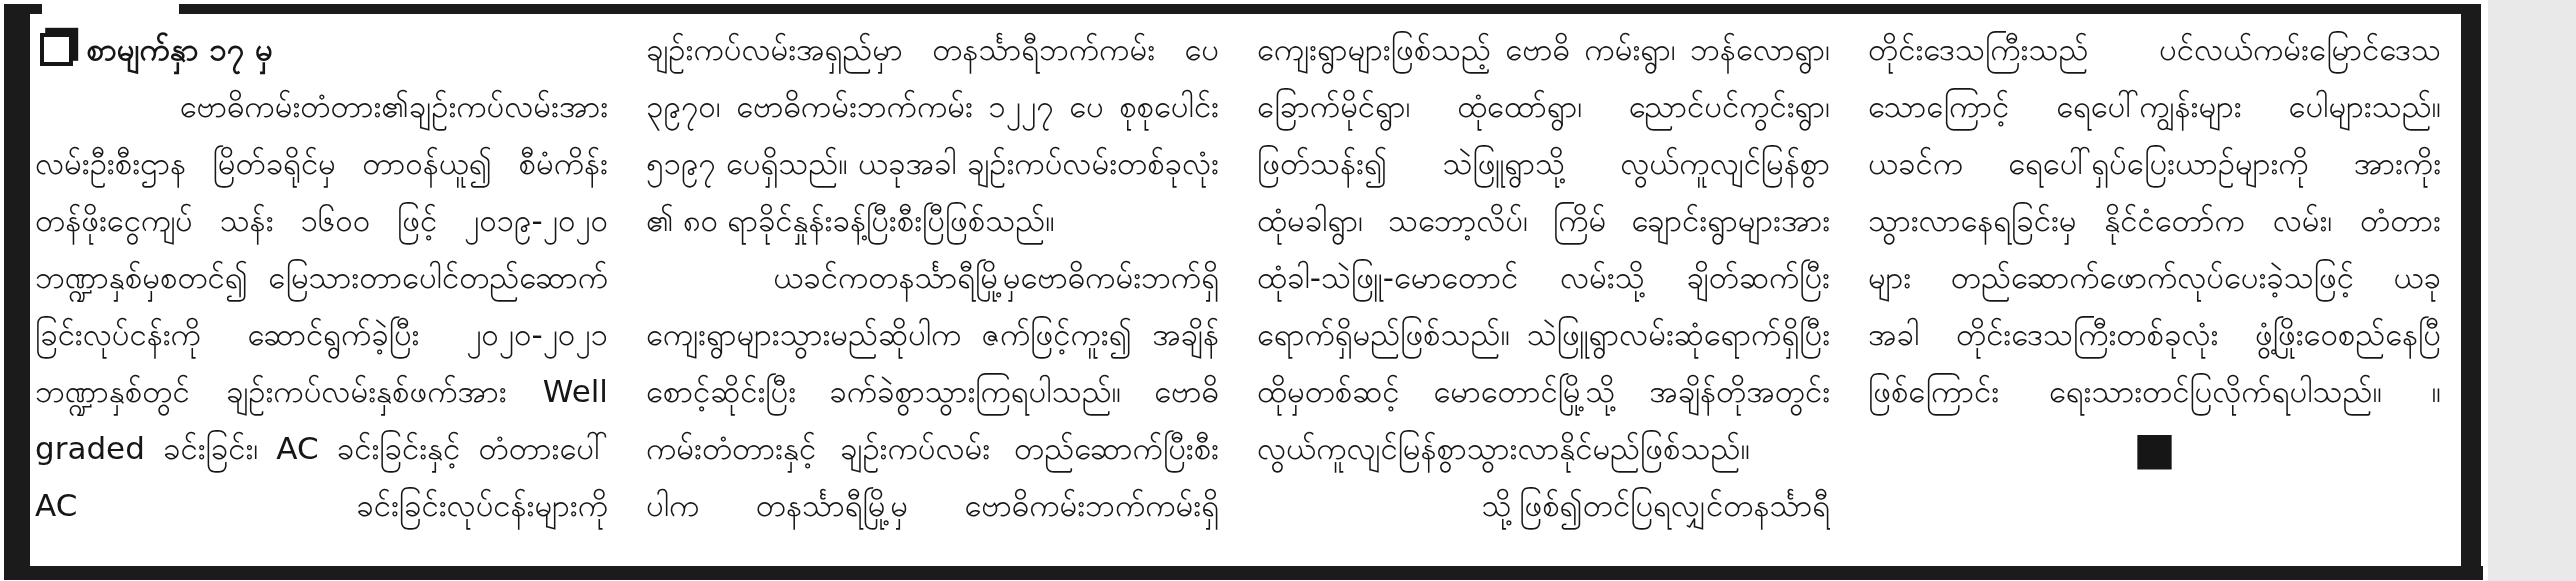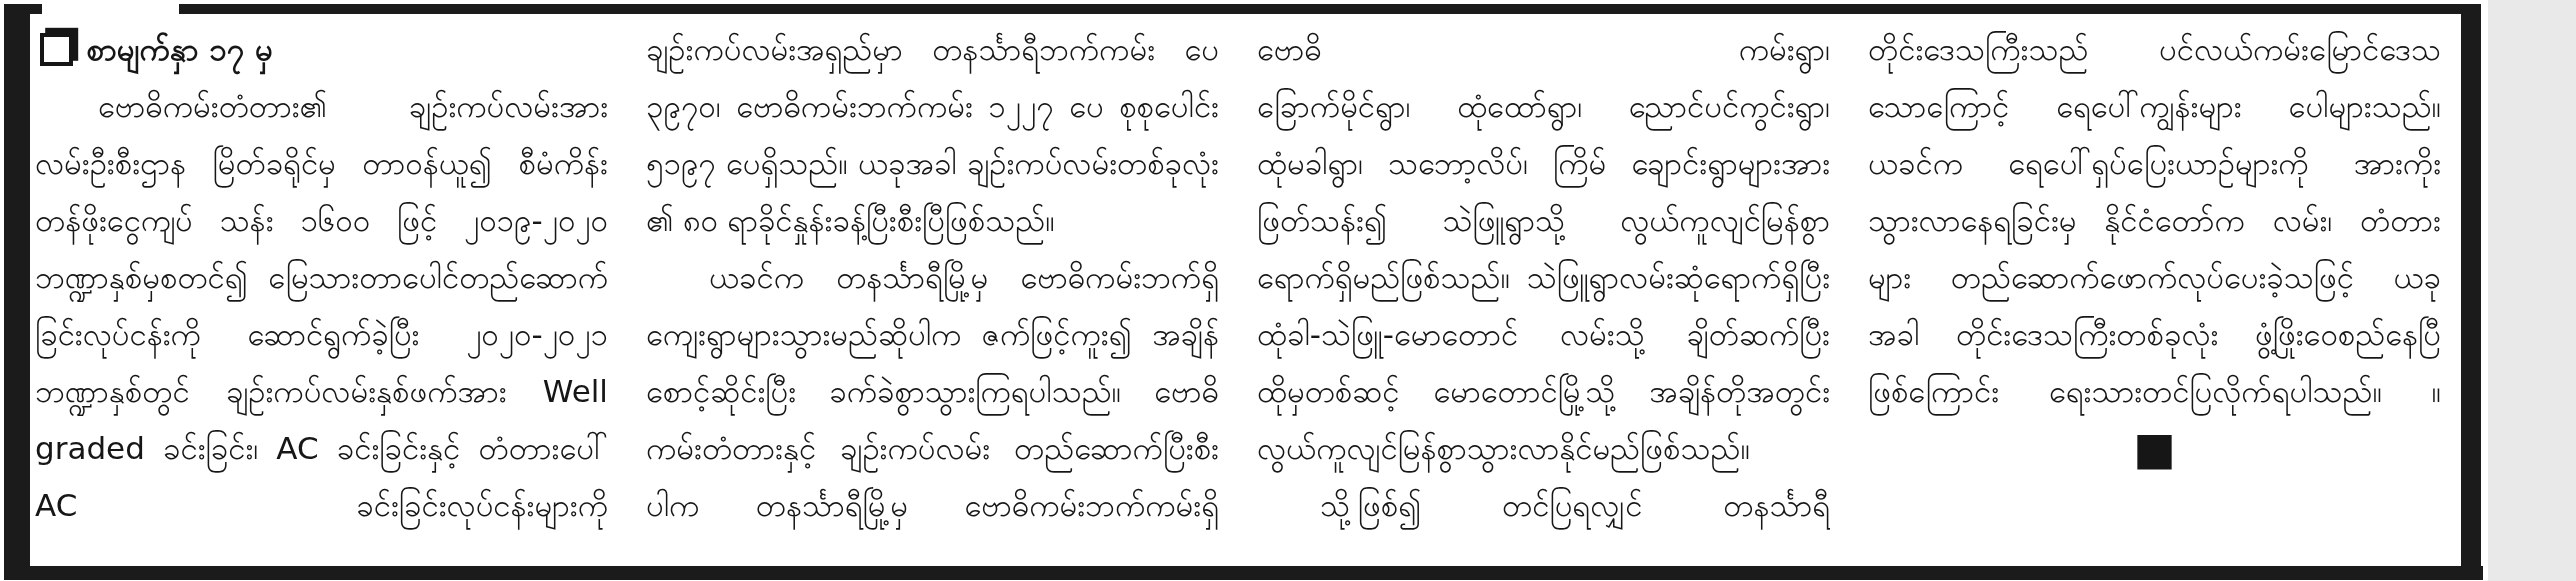--- a/index.html
+++ b/index.html
@@ -37,21 +37,21 @@
     line-height:57px;
     font-size:31px;
     display:flex;
     align-items:baseline;
     overflow:hidden;
     white-space:nowrap;
   }
   .line>span{flex:0 0 auto;}
   .line.justify{justify-content:space-between;align-items:center;}
   .line.left{justify-content:flex-start;column-gap:0.30em;}
-  .line.indent{padding-left:63px;justify-content:space-between;}
+  .line.indent{padding-left:63px;justify-content:flex-end;}
   .line.header{
     justify-content:flex-start;
     column-gap:14px;
     font-weight:bold;
     align-items:center;
   }
   .line.end{justify-content:center;align-items:center;}
   .sq3d{
     width:24.4px;height:24.4px;
     background:#ffffff;
@@ -170,47 +170,49 @@
           <span>တည်ဆောက်ပြီးစီး</span>
         </div>
         <div class="line justify">
           <span>ပါက</span>
           <span>တနင်္သာရီမြို့မှ</span>
           <span>ဗောဓိကမ်းဘက်ကမ်းရှိ</span>
         </div>
       </div>
       <div class="col">
         <div class="line justify">
+          <span>ကျေးရွာများဖြစ်သည့်</span>
           <span>ဗောဓိ</span>
           <span>ကမ်းရွာ၊</span>
+          <span>ဘန်လောရွာ၊</span>
         </div>
         <div class="line justify">
           <span>ခြောက်မိုင်ရွာ၊</span>
           <span>ထုံထော်ရွာ၊</span>
           <span>ညောင်ပင်ကွင်းရွာ၊</span>
+        </div>
+        <div class="line justify">
+          <span>ဖြတ်သန်း၍</span>
+          <span>သဲဖြူရွာသို့</span>
+          <span>လွယ်ကူလျင်မြန်စွာ</span>
         </div>
         <div class="line justify">
           <span>ထုံမခါရွာ၊</span>
           <span>သဘော့လိပ်၊</span>
           <span>ကြိမ်</span>
           <span>ချောင်းရွာများအား</span>
         </div>
         <div class="line justify">
-          <span>ဖြတ်သန်း၍</span>
-          <span>သဲဖြူရွာသို့</span>
-          <span>လွယ်ကူလျင်မြန်စွာ</span>
-        </div>
-        <div class="line justify">
-          <span>ရောက်ရှိမည်ဖြစ်သည်။</span>
-          <span>သဲဖြူရွာလမ်းဆုံရောက်ရှိပြီး</span>
-        </div>
-        <div class="line justify">
           <span>ထုံခါ-သဲဖြူ-မောတောင်</span>
           <span>လမ်းသို့</span>
           <span>ချိတ်ဆက်ပြီး</span>
+        </div>
+        <div class="line justify">
+          <span>ရောက်ရှိမည်ဖြစ်သည်။</span>
+          <span>သဲဖြူရွာလမ်းဆုံရောက်ရှိပြီး</span>
         </div>
         <div class="line justify">
           <span>ထိုမှတစ်ဆင့်</span>
           <span>မောတောင်မြို့သို့</span>
           <span>အချိန်တိုအတွင်း</span>
         </div>
         <div class="line left">
           <span>လွယ်ကူလျင်မြန်စွာသွားလာနိုင်မည်ဖြစ်သည်။</span>
         </div>
         <div class="line indent">

